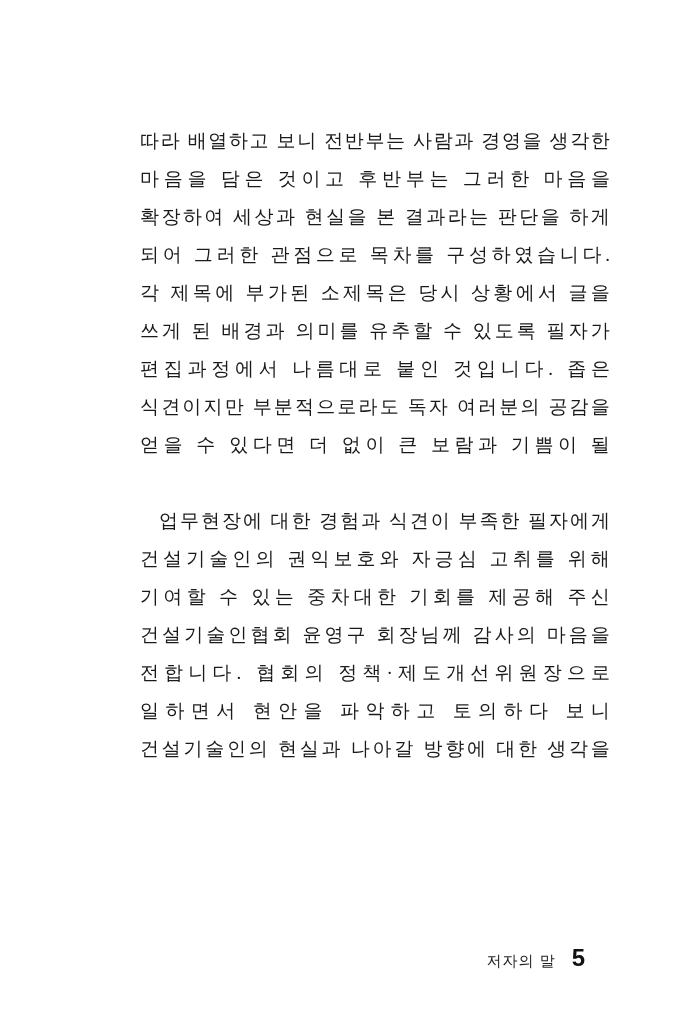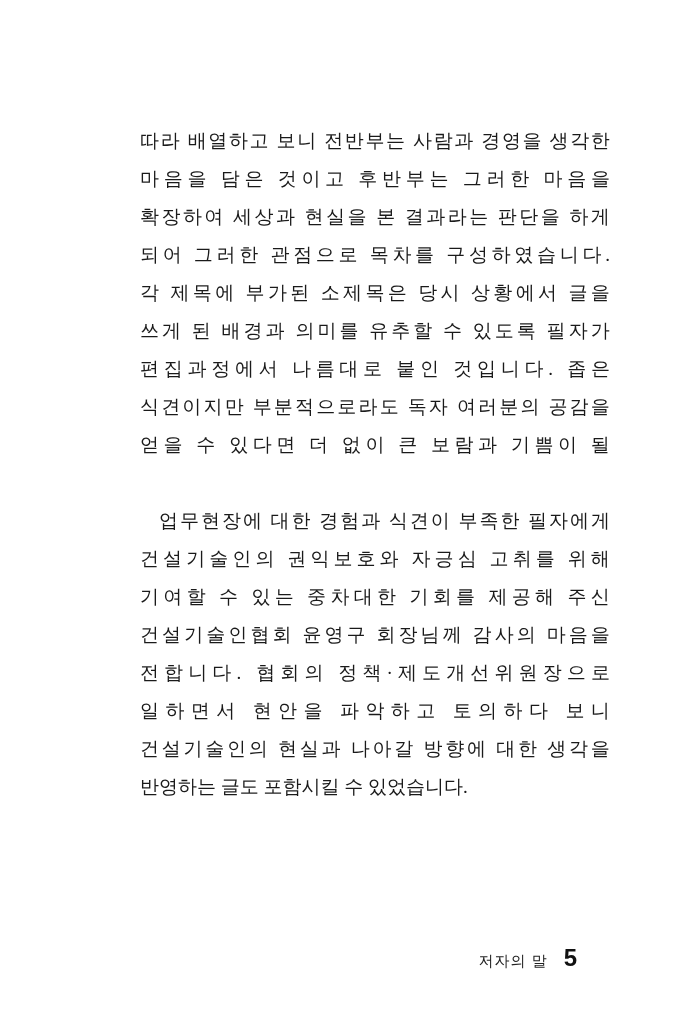--- a/index.html
+++ b/index.html
@@ -43,21 +43,21 @@
   .line.justified span {
     white-space: pre;
     line-height: 38px;
   }
   .line.indented {
     padding-left: 19px; 
   }
   .footer {
     position: absolute;
     top: 944px;
-    right: 120px;
+    right: 112px;
     display: flex;
     align-items: baseline;
     gap: 16px;
     font-family: "Liberation Sans", "DejaVu Sans", sans-serif;
   }
   .footer-label {
     font-size: 15px;
     color: #222222;
     letter-spacing: 1px;
   }
@@ -488,20 +488,19 @@
           <span>향</span>
           <span>에</span>
           <span> </span>
           <span>대</span>
           <span>한</span>
           <span> </span>
           <span>생</span>
           <span>각</span>
           <span>을</span>
         </div>
-        <div class="line">반영하는 글도 포함시킬 수 있었습니다.</div>
       </div>
     </div>
   <div class="footer">
     <span class="footer-label">저자의 말</span>
     <span class="page-number">5</span>
   </div>
 </div>
 
 </body></html>

